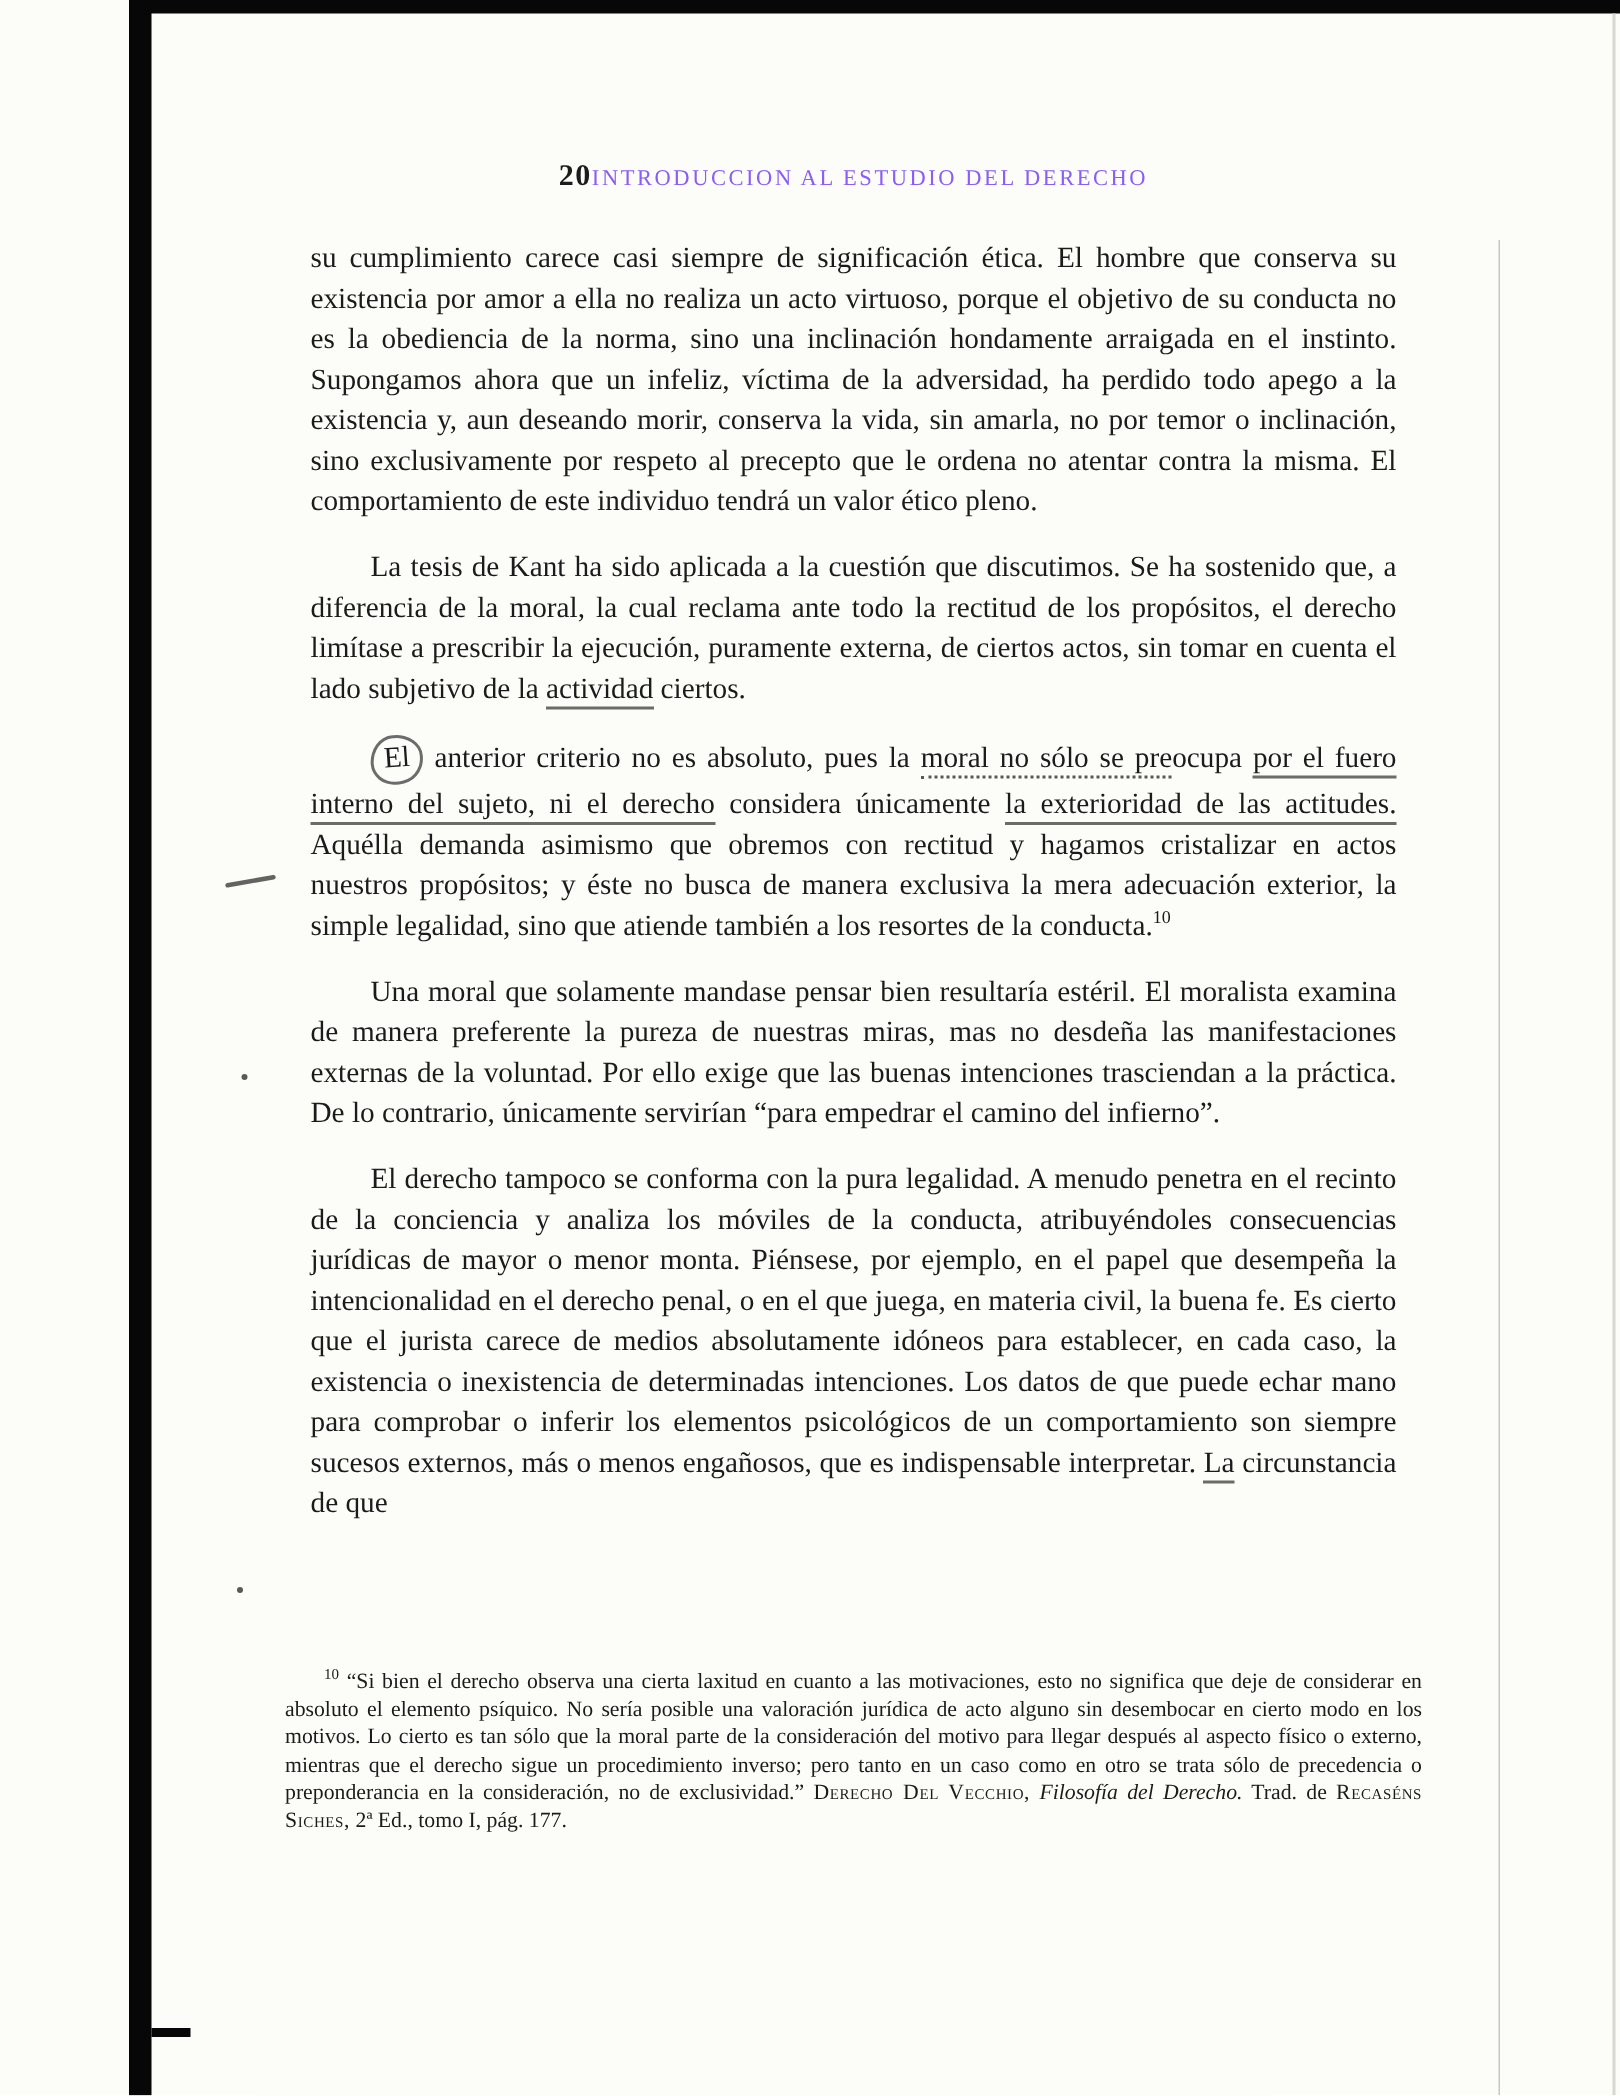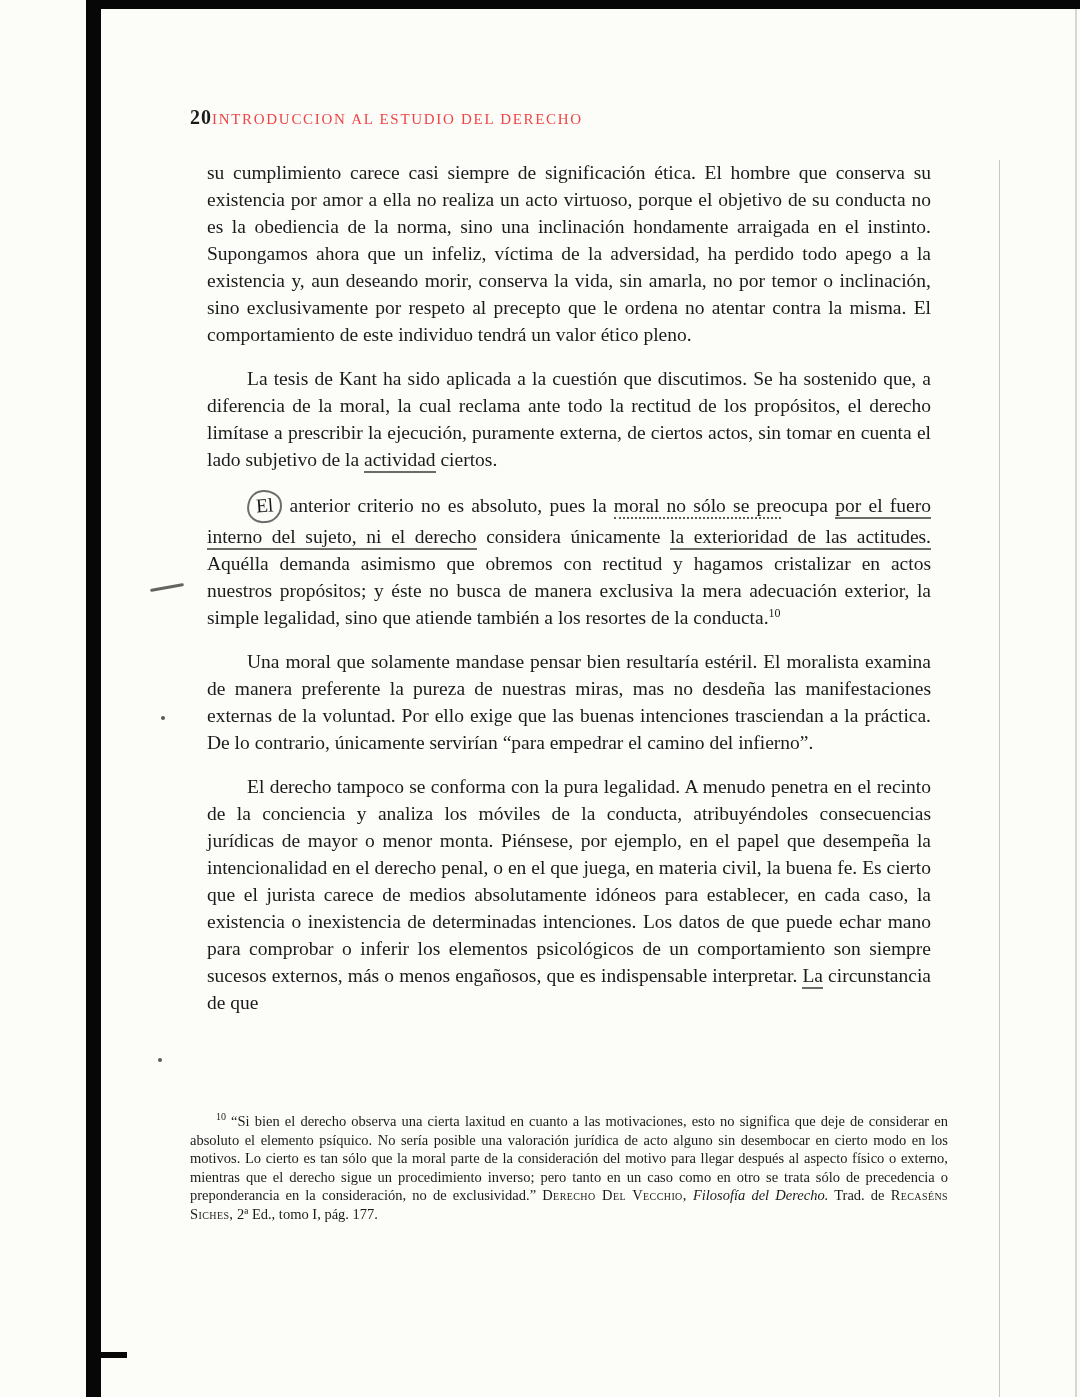--- a/index.html
+++ b/index.html
@@ -13,23 +13,23 @@
   }
   
   .bar-left  { position:absolute; left:86px;  top:0; width:15px; height:1397px; background:#070707; }
   .bar-top   { position:absolute; left:86px;  top:0; width:994px; height:9px;  background:#070707; }
   .bar-tick  { position:absolute; left:101px; top:1352px; width:26px; height:6px; background:#070707; }
   .edge-soft { position:absolute; left:999px; top:160px; width:1px; height:1237px; background:#c8c8c2; }
   .edge-right{ position:absolute; left:1075px; top:9px; width:2px; height:1388px; background:#d8d8d2; }
 
   .content { position:absolute; left:190px; top:106px; width:758px; }
 
-  .runhead { display:flex; justify-content:flex-start; align-items:baseline; margin:0 0 30px 0; }
+  .runhead { display:flex; justify-content:center; align-items:baseline; margin:0 0 30px 0; }
   .pageno  { font-size:20px; font-weight:bold; letter-spacing:1px; }
-  .rhtitle { font-size:15px; letter-spacing:1.7px; color:#ef4444; }
+  .rhtitle { font-size:15px; letter-spacing:1.7px; color:#8b5cf6; }
 
   p.bodyp { margin:17px; text-align:justify; font-size:19.5px; line-height:27px; text-indent:40px; }
   p.cont  { text-indent:0; }
 
   sup { font-size:12px; line-height:0; vertical-align:super; }
 
   
   .u-solid { border-bottom:2px solid rgba(70,70,70,.8); padding-bottom:1px; }
   .u-dot   { border-bottom:2px dotted rgba(70,70,70,.9); padding-bottom:1px; }
   .circle-el {

